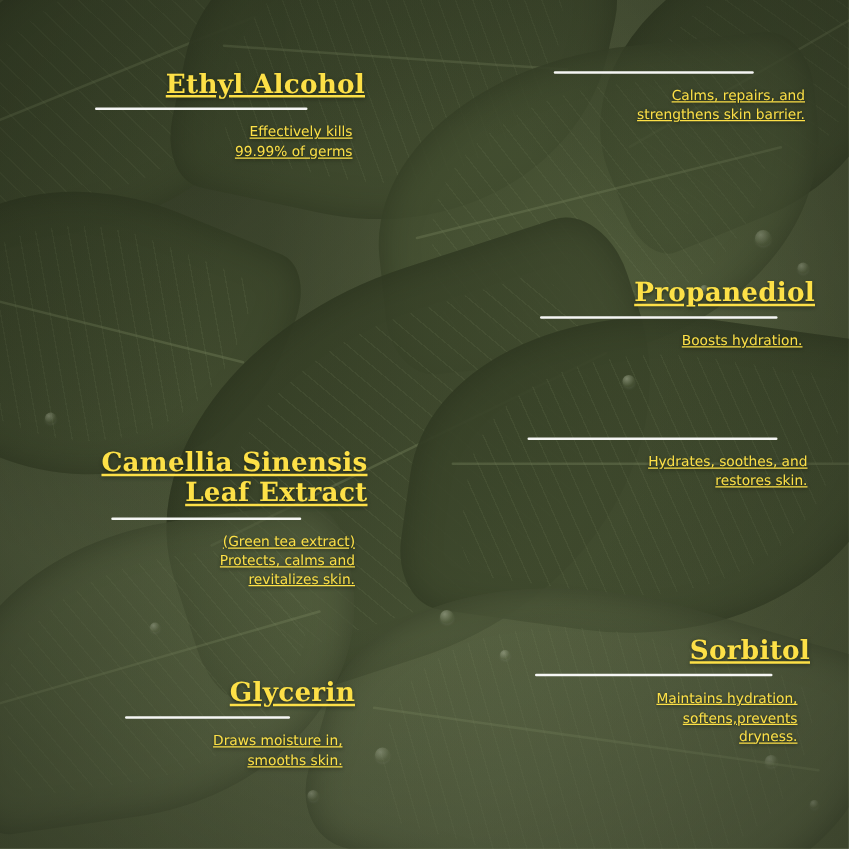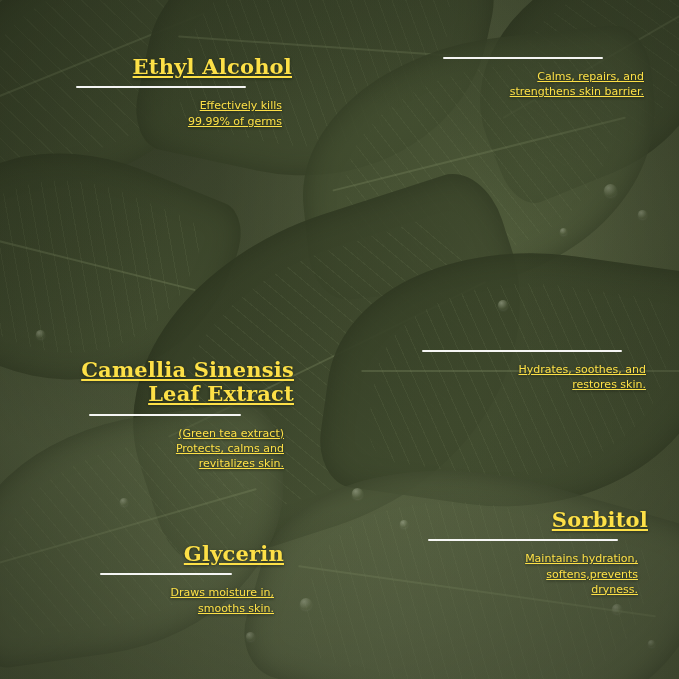--- a/index.html
+++ b/index.html
@@ -198,20 +198,25 @@
 99.99% of germs</p>
     </div>
 
     <div class="block" id="b-centella">
       <div class="rule"></div>
       <p class="desc">Calms, repairs, and
 strengthens skin barrier.</p>
     </div>
 
 
+    <div class="block" id="b-propane">
+      <p class="title">Propanediol</p>
+      <div class="rule"></div>
+      <p class="desc">Boosts hydration.</p>
+    </div>
 
     <div class="block" id="b-camellia">
       <p class="title">Camellia Sinensis
 Leaf Extract</p>
       <div class="rule"></div>
       <p class="desc">(Green tea extract)
 Protects, calms and
 revitalizes skin.</p>
     </div>
 

